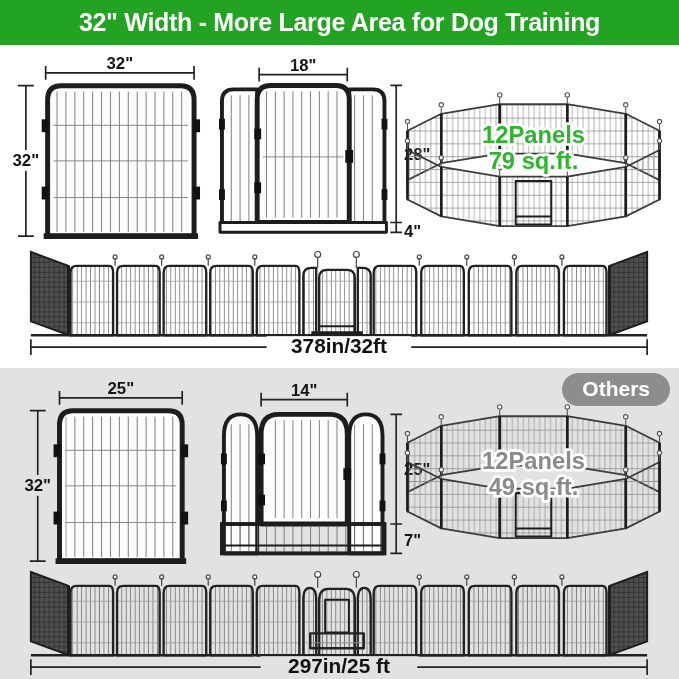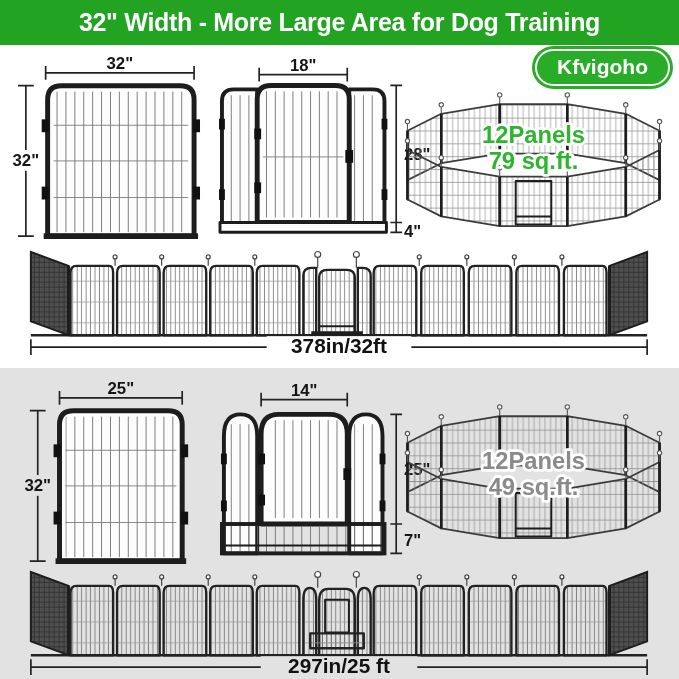--- a/index.html
+++ b/index.html
@@ -85,21 +85,20 @@
       </pattern>
     </defs>
   </svg>
 
   <div class="header">
     <span>32" Width - More Large Area for Dog Training</span>
   </div>
 
   <div class="sec-others-bg"></div>
 
-  <div class="badge badge-brand">Kfvigoho</div>
 
   <svg class="diagram svg-panel-brand" width="198" height="188" viewBox="0 0 200 190">
     <g>
       <path class="dimline" d="M38,8 V22 M188,8 V22 M38,15 H188"></path>
       <text class="dimtext" x="113" y="11">32"</text>
     </g>
     <path class="frame" d="M40,180 V42 Q40,28 54,28 H174 Q188,28 188,42 V180 Z"></path>
     <rect class="meshv" x="46" y="34" width="136" height="142"></rect>
     <path class="hline" d="M46,68 H182 M46,104 H182 M46,141 H182"></path>
     <path class="base" d="M36,180 H192"></path>
@@ -223,20 +222,21 @@
           <circle cx="342.5" cy="4.5" r="3"></circle>
       </g>
     </g>
     <g>
       <path class="dimline" d="M14,90 V106 M636,90 V106 M14,98 H636"></path>
       <rect class="bgw" x="252" y="87" width="146" height="22"></rect>
       <text class="rowlabel" x="325" y="104">378in/32ft</text>
     </g>
   </svg>
 
+  <div class="badge badge-others">Others</div>
 
   <svg class="diagram svg-panel-others" width="198" height="188" viewBox="0 0 200 190">
     <g>
       <path class="dimline" d="M52,8 V22 M176,8 V22 M52,15 H176"></path>
       <text class="dimtext" x="114" y="11">25"</text>
     </g>
     <path class="frame" d="M52,180 V42 Q52,28 66,28 H162 Q176,28 176,42 V180 Z"></path>
     <rect class="meshv" x="58" y="34" width="112" height="142"></rect>
     <path class="hline" d="M58,68 H170 M58,104 H170 M58,141 H170"></path>
     <path class="base" d="M48,180 H180"></path>

